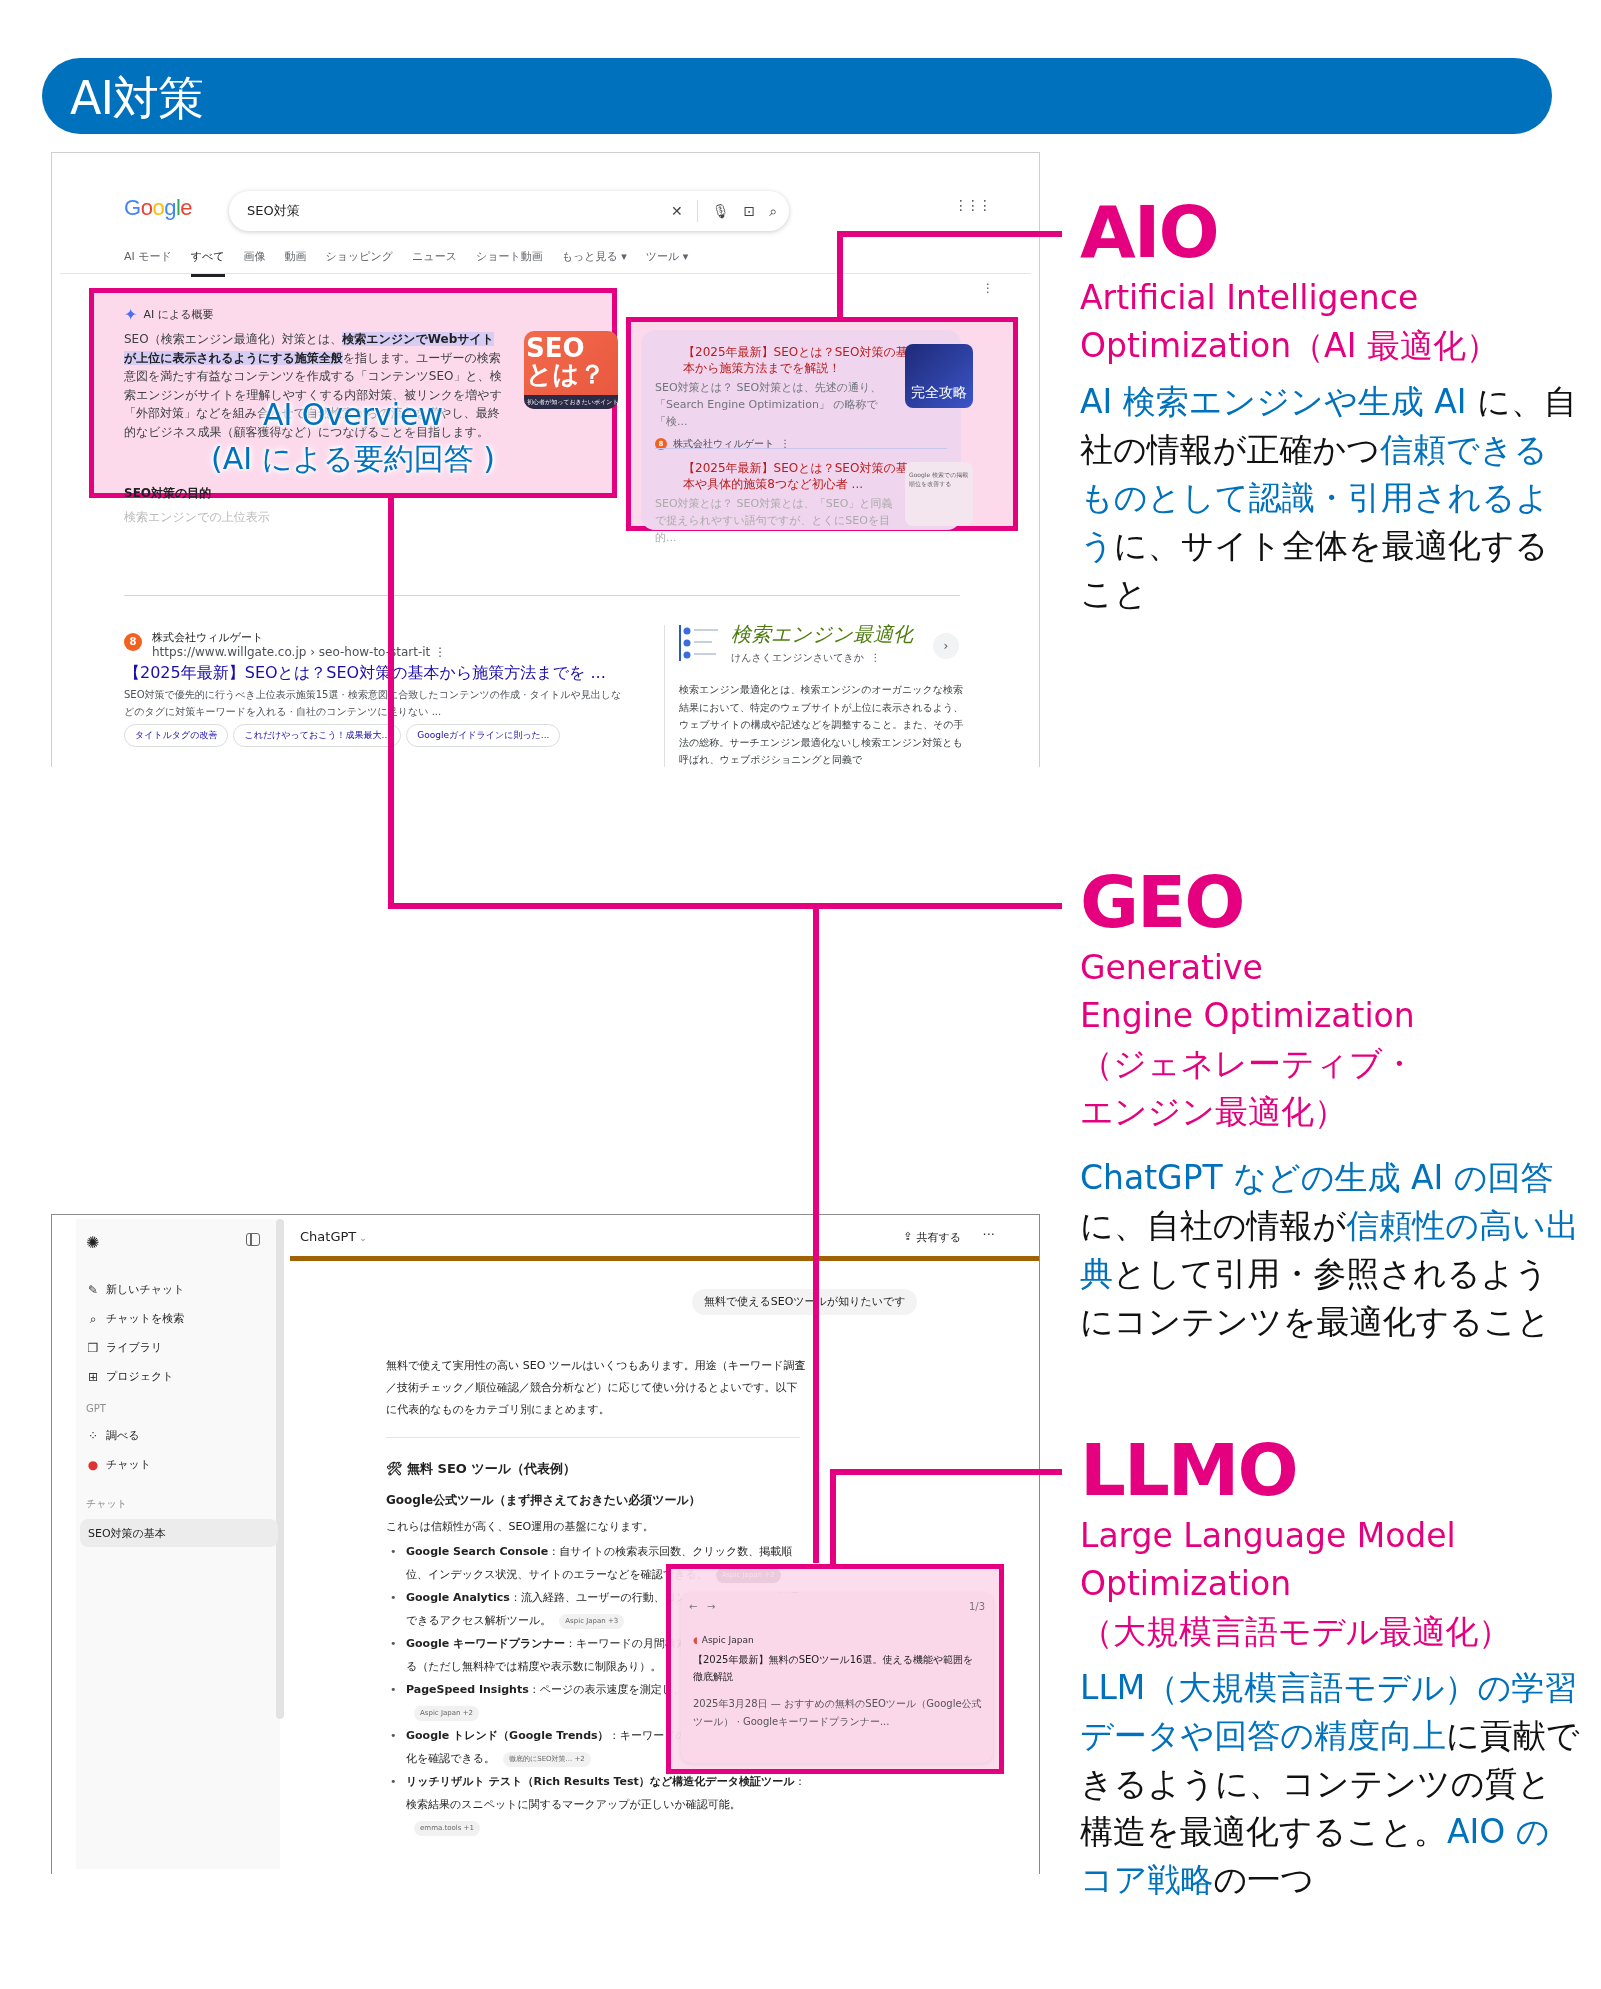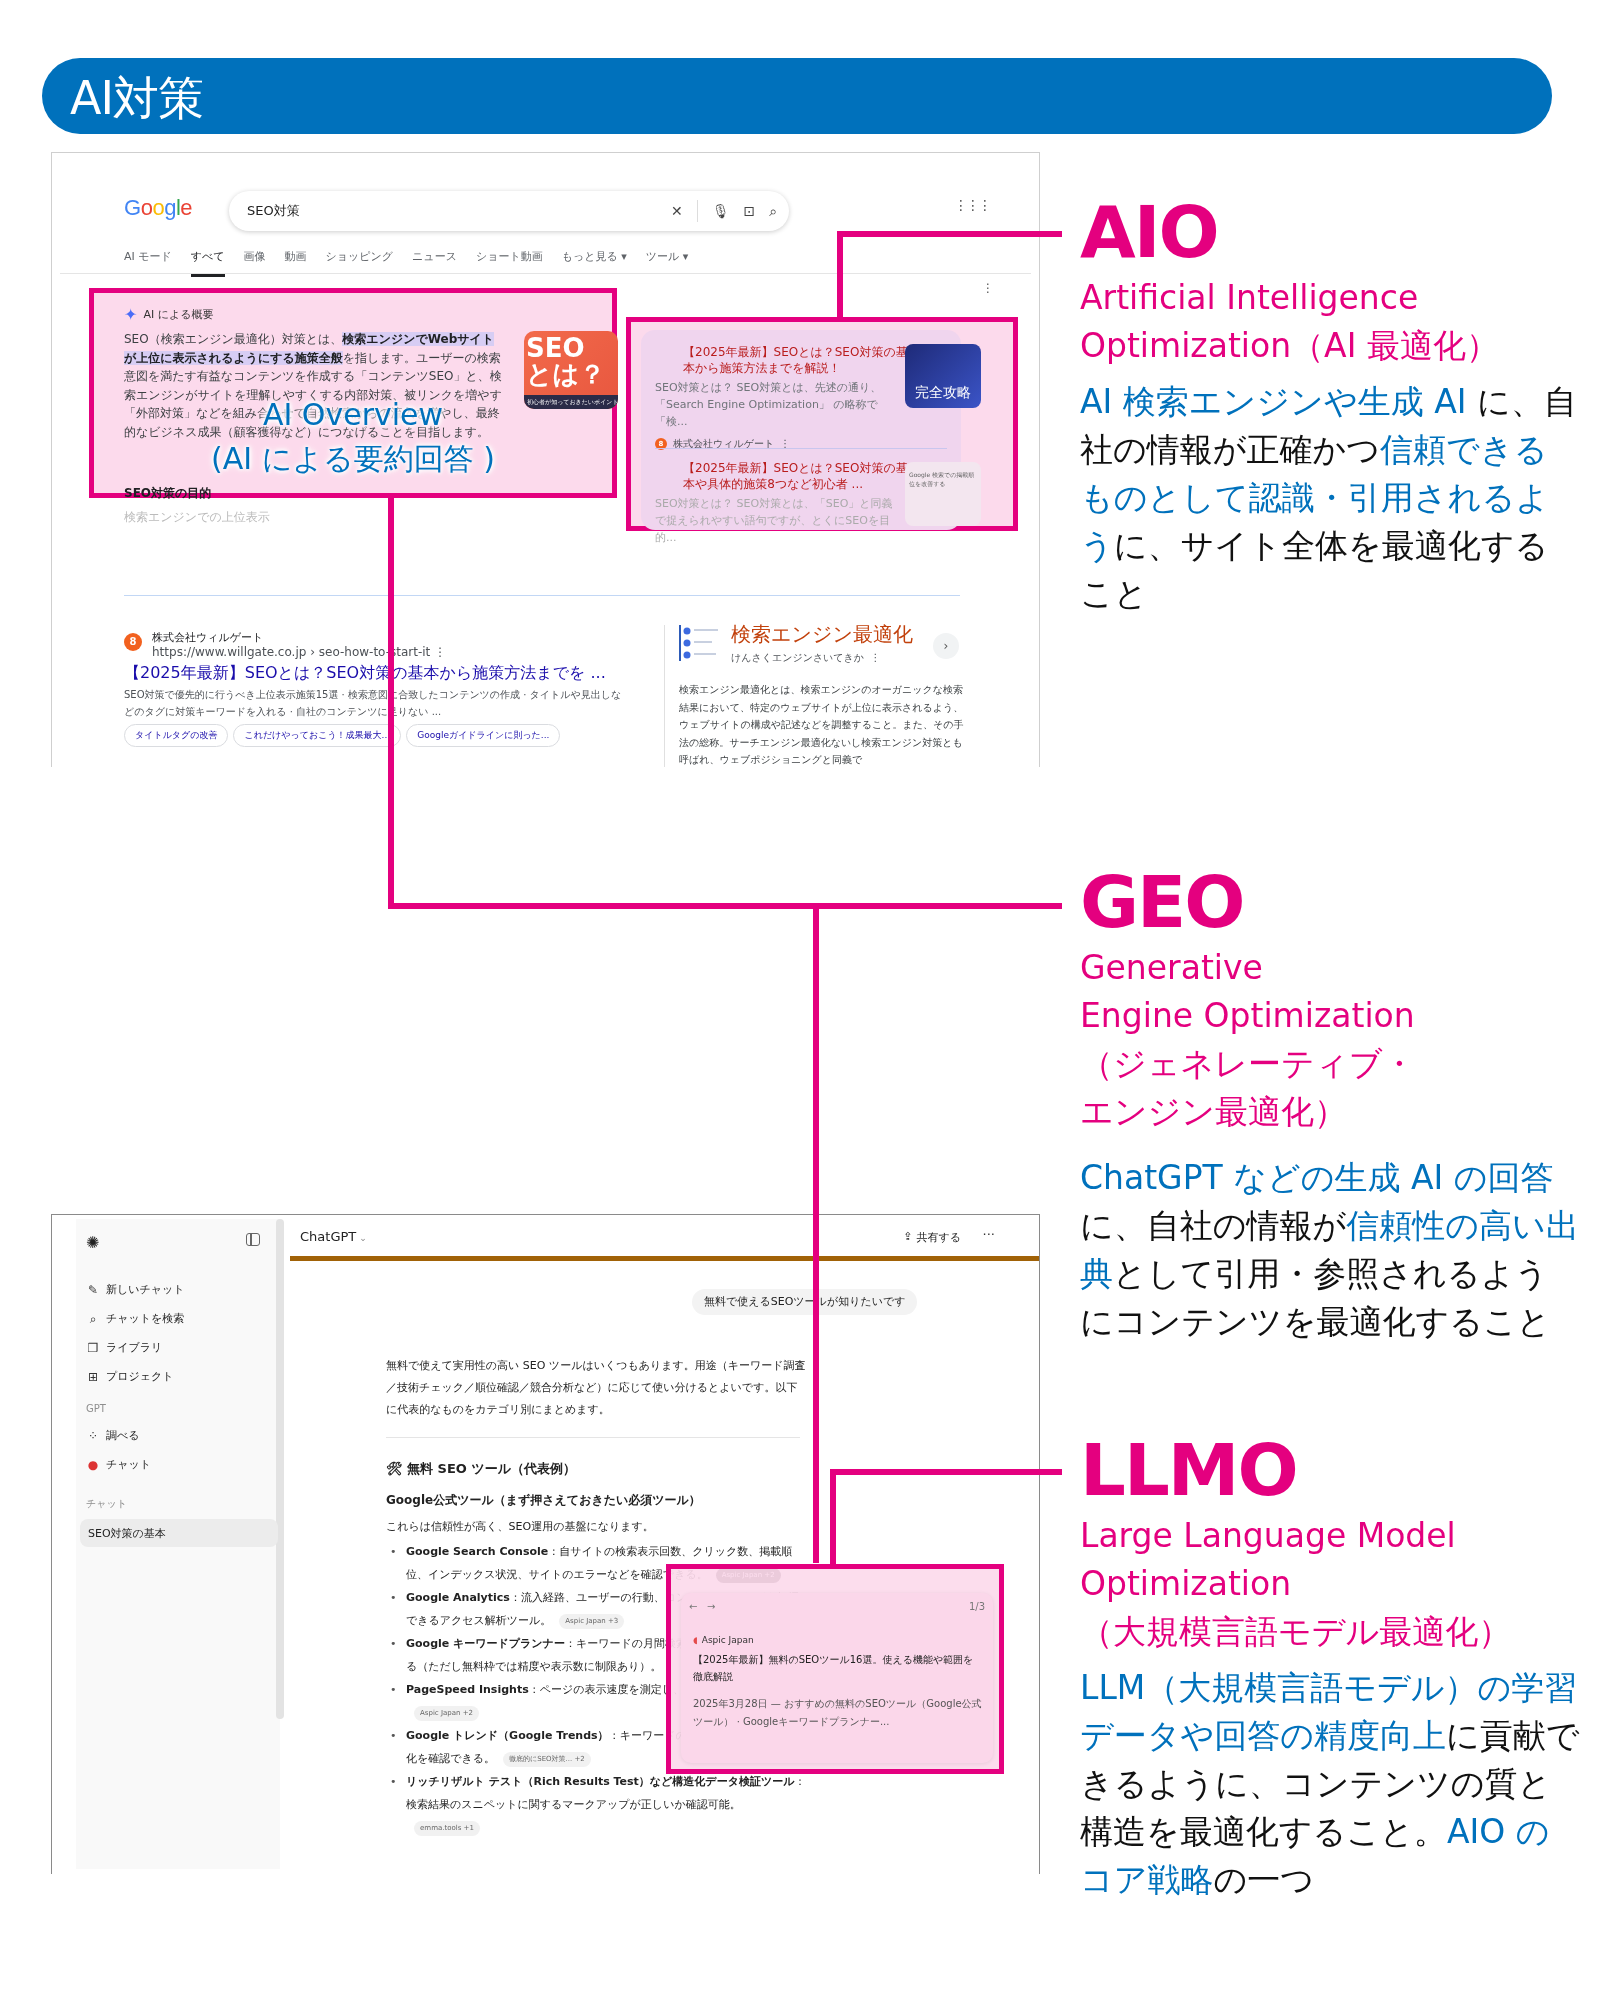--- a/index.html
+++ b/index.html
@@ -38,36 +38,36 @@
   .g-more-btn { position: absolute; left: 72px; top: 390px; width: 480px; height: 36px; border: 1px solid #a8c7fa; border-radius: 20px; text-align: center; font-size: 11px; color: #444; line-height: 34px; background: #fff; }
   .g-more-btn .chev { color: #1a73e8; margin-left: 4px; }
   .g-divider { position: absolute; left: 72px; top: 442px; width: 836px; height: 1px; background: #c2d7f5; }
 
   .g-right-box { position: absolute; left: 574px; top: 164px; width: 392px; height: 214px; border: 5px solid #e4007f; background: #fcdaec; }
   .g-right-inner { position: absolute; left: 10px; top: 8px; width: 320px; height: 200px; background: #f0d5ee; border-radius: 14px; }
   .g-card { position: absolute; left: 14px; font-size: 12px; line-height: 16px; }
   .g-card-title { color: #b91c1c; width: 230px; margin-left: 28px; }
   .g-card-desc { color: #70757a; font-size: 11px; width: 240px; margin-top: 3px; line-height: 17px; }
   .g-card-src { margin-top: 6px; color: #4d5156; font-size: 10px; display: flex; align-items: center; gap: 6px; }
-  .g-card-img { position: absolute; left: 264px; width: 76px; height: 64px; border-radius: 8px; }
+  .g-card-img { position: absolute; left: 264px; width: 68px; height: 64px; border-radius: 8px; }
   .right-dots { position: absolute; left: 930px; top: 128px; font-size: 12px; color: #555; }
 
   .g-result { position: absolute; left: 72px; top: 477px; width: 500px; }
   .g-result-site { display: flex; gap: 10px; align-items: flex-start; }
   .g-fav { width: 18px; height: 18px; border-radius: 50%; background: #f2611f; color: #fff; font-size: 10px; text-align: center; line-height: 18px; font-weight: 700; margin-top: 3px; }
   .g-site-name { font-size: 11px; color: #202124; }
   .g-site-url { font-size: 12px; color: #4d5156; text-align: right; }
   .g-result-title { font-size: 16px; color: #1a0dab; margin-top: 4px; white-space: nowrap; }
   .g-result-snip { font-size: 10px; line-height: 17px; color: #4d5156; margin-top: 2px; }
   .g-chips { display: flex; gap: 5px; margin-top: 4px; }
   .g-chip { font-size: 9px; color: #1a0dab; border: 1px solid #dadce0; border-radius: 14px; padding: 4px 10px; background: #fff; }
 
   .g-kp { position: absolute; left: 612px; top: 472px; width: 300px; border-left: 1px solid #e0e0e0; padding-left: 14px; height: 150px; }
   .g-kp-thumb { position: absolute; left: 14px; top: 0px; width: 44px; height: 36px; }
-  .g-kp-title { position: absolute; left: 66px; top: -4px; font-size: 20px; color: #c2410c; white-space: nowrap; }
+  .g-kp-title { position: absolute; left: 66px; top: -4px; font-size: 20px; color: #4d7c0f; white-space: nowrap; font-style: italic; }
   .g-kp-reading { position: absolute; left: 66px; top: 26px; font-size: 10px; color: #4d5156; }
   .g-kp-next { position: absolute; left: 268px; top: 8px; width: 26px; height: 26px; border-radius: 50%; background: #f1f3f4; text-align: center; line-height: 26px; font-size: 12px; color: #555; }
   .g-kp-desc { position: absolute; left: 14px; top: 56px; width: 290px; font-size: 10px; line-height: 17.5px; color: #3c4043; }
 
   
   .c-panel { position: absolute; left: 51px; top: 1214px; width: 989px; height: 660px; border: 1.5px solid #8a8a8a; border-bottom: none; background: #fff; overflow: hidden; }
   .c-side { position: absolute; left: 24px; top: 4px; width: 204px; height: 650px; background: #f9f9f9; }
   .c-side-scroll { position: absolute; left: 224px; top: 4px; width: 8px; height: 500px; background: #e3e3e3; border-radius: 4px; }
   .c-logo { position: absolute; left: 34px; top: 18px; font-size: 16px; color: #222; }
   .c-toggle { position: absolute; left: 194px; top: 18px; width: 14px; height: 13px; border: 1.5px solid #666; border-radius: 3px; }

